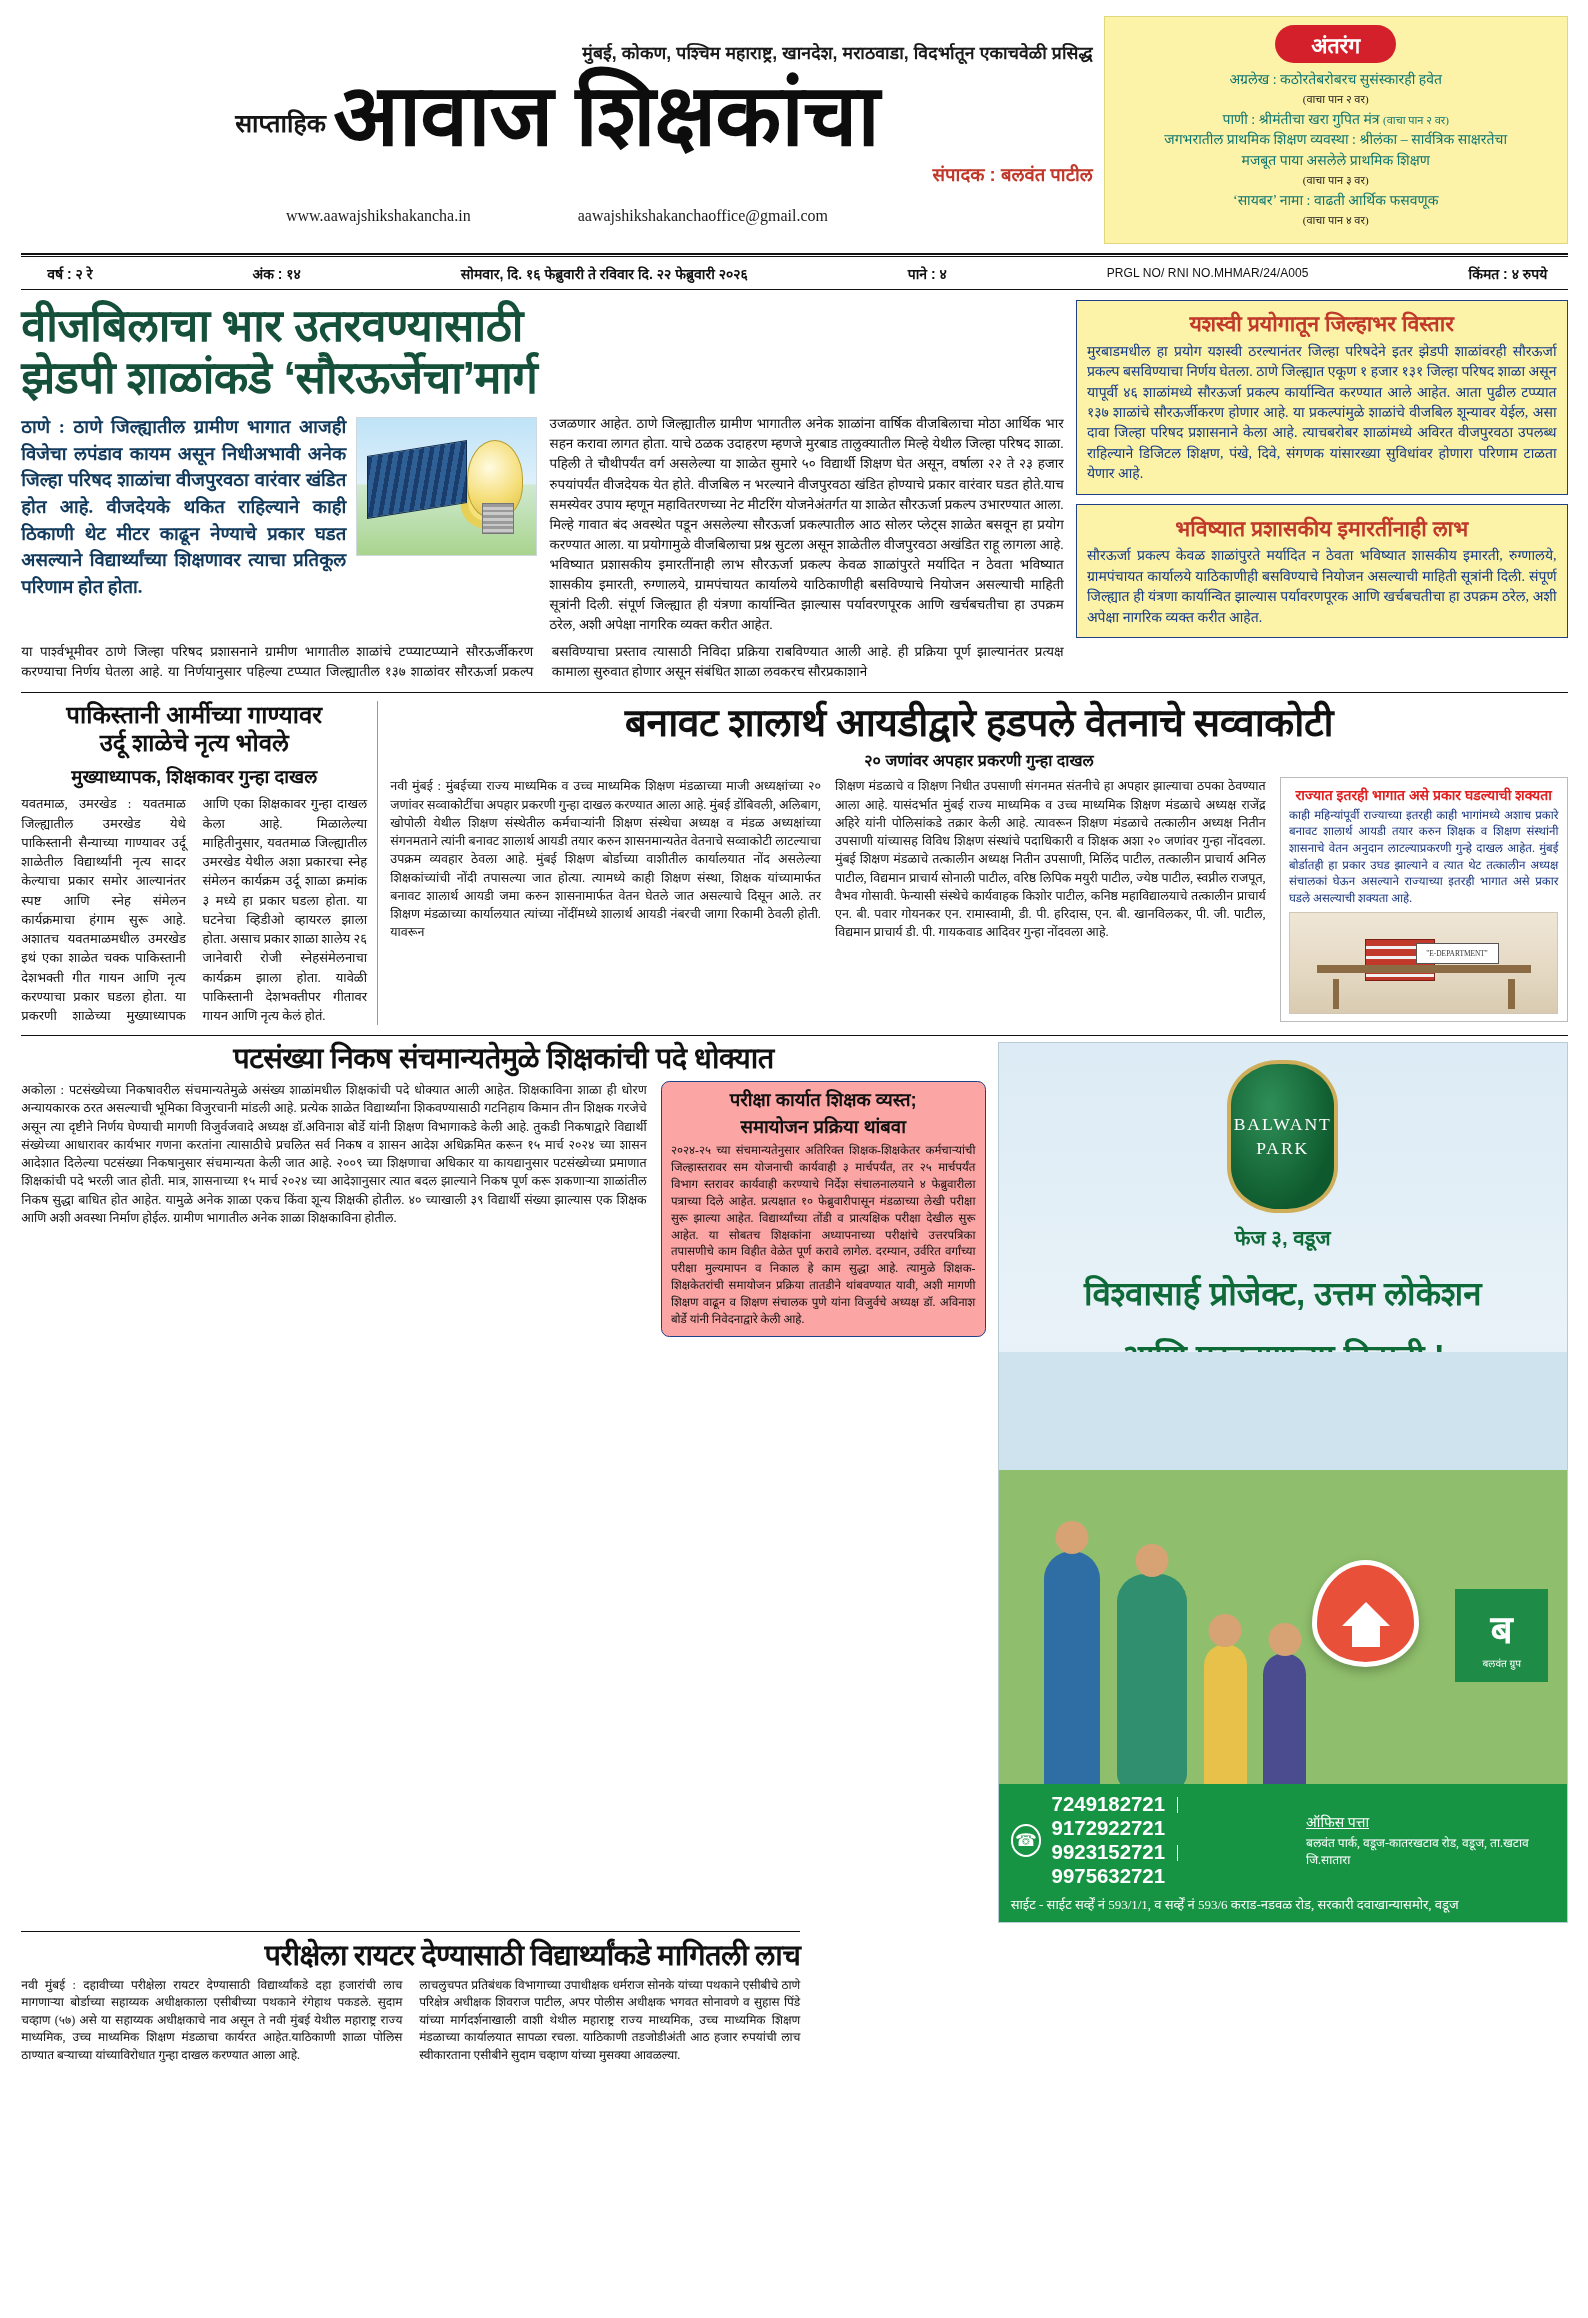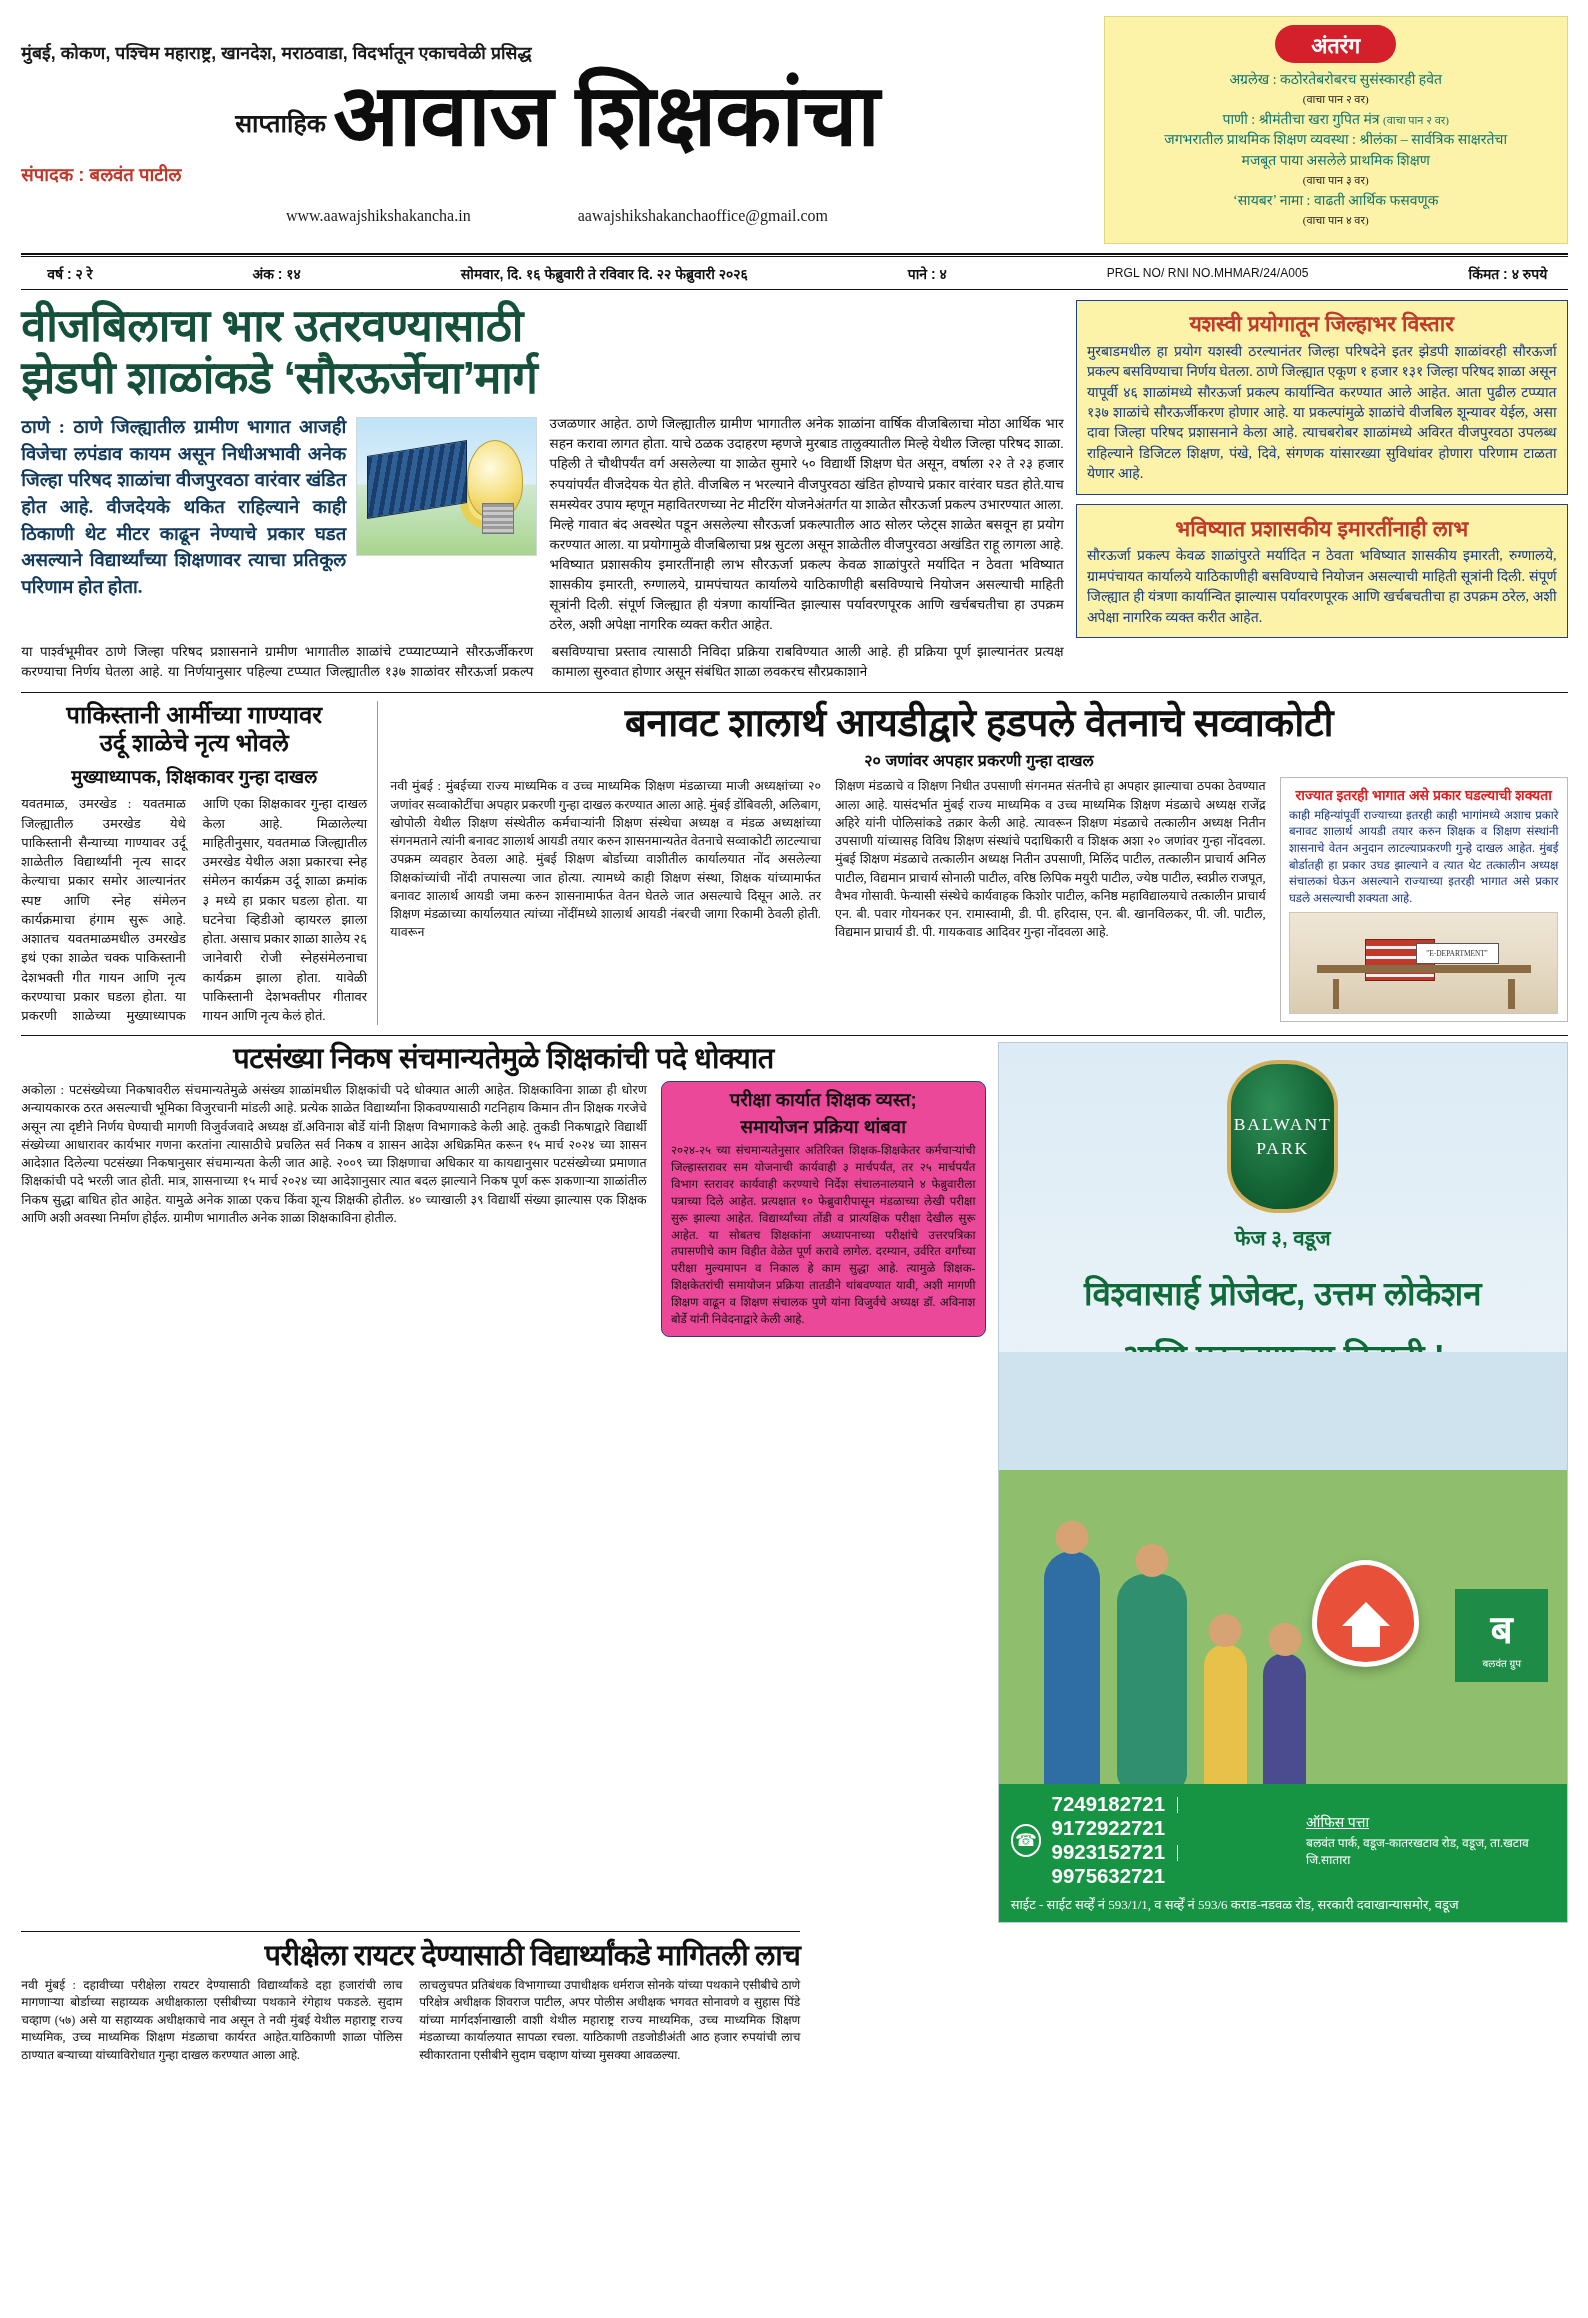--- a/index.html
+++ b/index.html
@@ -10,21 +10,21 @@
     height: 2465px;
     background: #ffffff;
     font-family: "Liberation Serif", "DejaVu Serif", serif;
     color: #111;
     overflow: hidden;
   }
   .page { width:1589px; height:2465px; position:relative; padding: 16px 21.3px 0 21.3px; }
 
   
   .masthead { display:flex; align-items:flex-start; gap:11px; }
-  .mh-left { flex: 1 1 auto; text-align:left; padding-top: 24px; }
+  .mh-left { flex: 1 1 auto; text-align:right; padding-top: 24px; }
   .mh-strapline {
     font-size: 17.6px; font-weight:700; letter-spacing:0.1px; color:#1a1a1a;
     font-family:"Liberation Sans","DejaVu Sans",sans-serif;
     margin-bottom: 12px;
   }
   .mh-title-row { display:flex; align-items:flex-end; justify-content:center; gap:7.4px; }
   .mh-weekly {
     font-size: 25px; font-weight:700; color:#151515; padding-bottom:16px;
     font-family:"Liberation Sans","DejaVu Sans",sans-serif;
   }
@@ -142,21 +142,21 @@
     background: repeating-linear-gradient(#c0392b 0 6.5px, #f1f1f1 6.5px 9.3px); border:0.9px solid #7a2017; }
   .deskpic .sign { position:absolute; right:22%; top:30%; width:83px; height:20.4px; background:#fff;
     border:0.9px solid #555; font-size:7.4px; text-align:center; line-height:20.4px; color:#333; }
 
   
   .sec3 { display:flex; gap:12px; margin-top:9.3px; padding-top:6.5px; border-top:1.9px solid #111; }
   .sec3-left { flex:1 1 auto; }
   .sec3-right { flex:0 0 570px; }
 
   .yellowbox {
-    background:#ec4899; border:1.4px solid #1f3f86; border-radius:8.3px; padding:7.4px 9.3px;
+    background:#fca5a5; border:1.4px solid #1f3f86; border-radius:8.3px; padding:7.4px 9.3px;
   }
   .yellowbox h4 { margin:0 0 4.6px; font-size:18.5px; font-weight:700; line-height:1.2; text-align:center; color:#111;
     font-family:"Liberation Sans","DejaVu Sans",sans-serif; }
   .yellowbox p { margin:0; font-size:11.6px; line-height:1.46; text-align:justify; color:#111; }
 
   
   .ad {
     border:0.5px solid #b9ccd6; height:881px; position:relative; overflow:hidden;
     background: linear-gradient(#dcebf5 0%, #e9f2f8 34%, #cfe3ef 55%, #9fc27e 70%, #7fae5e 100%);
     text-align:center;

